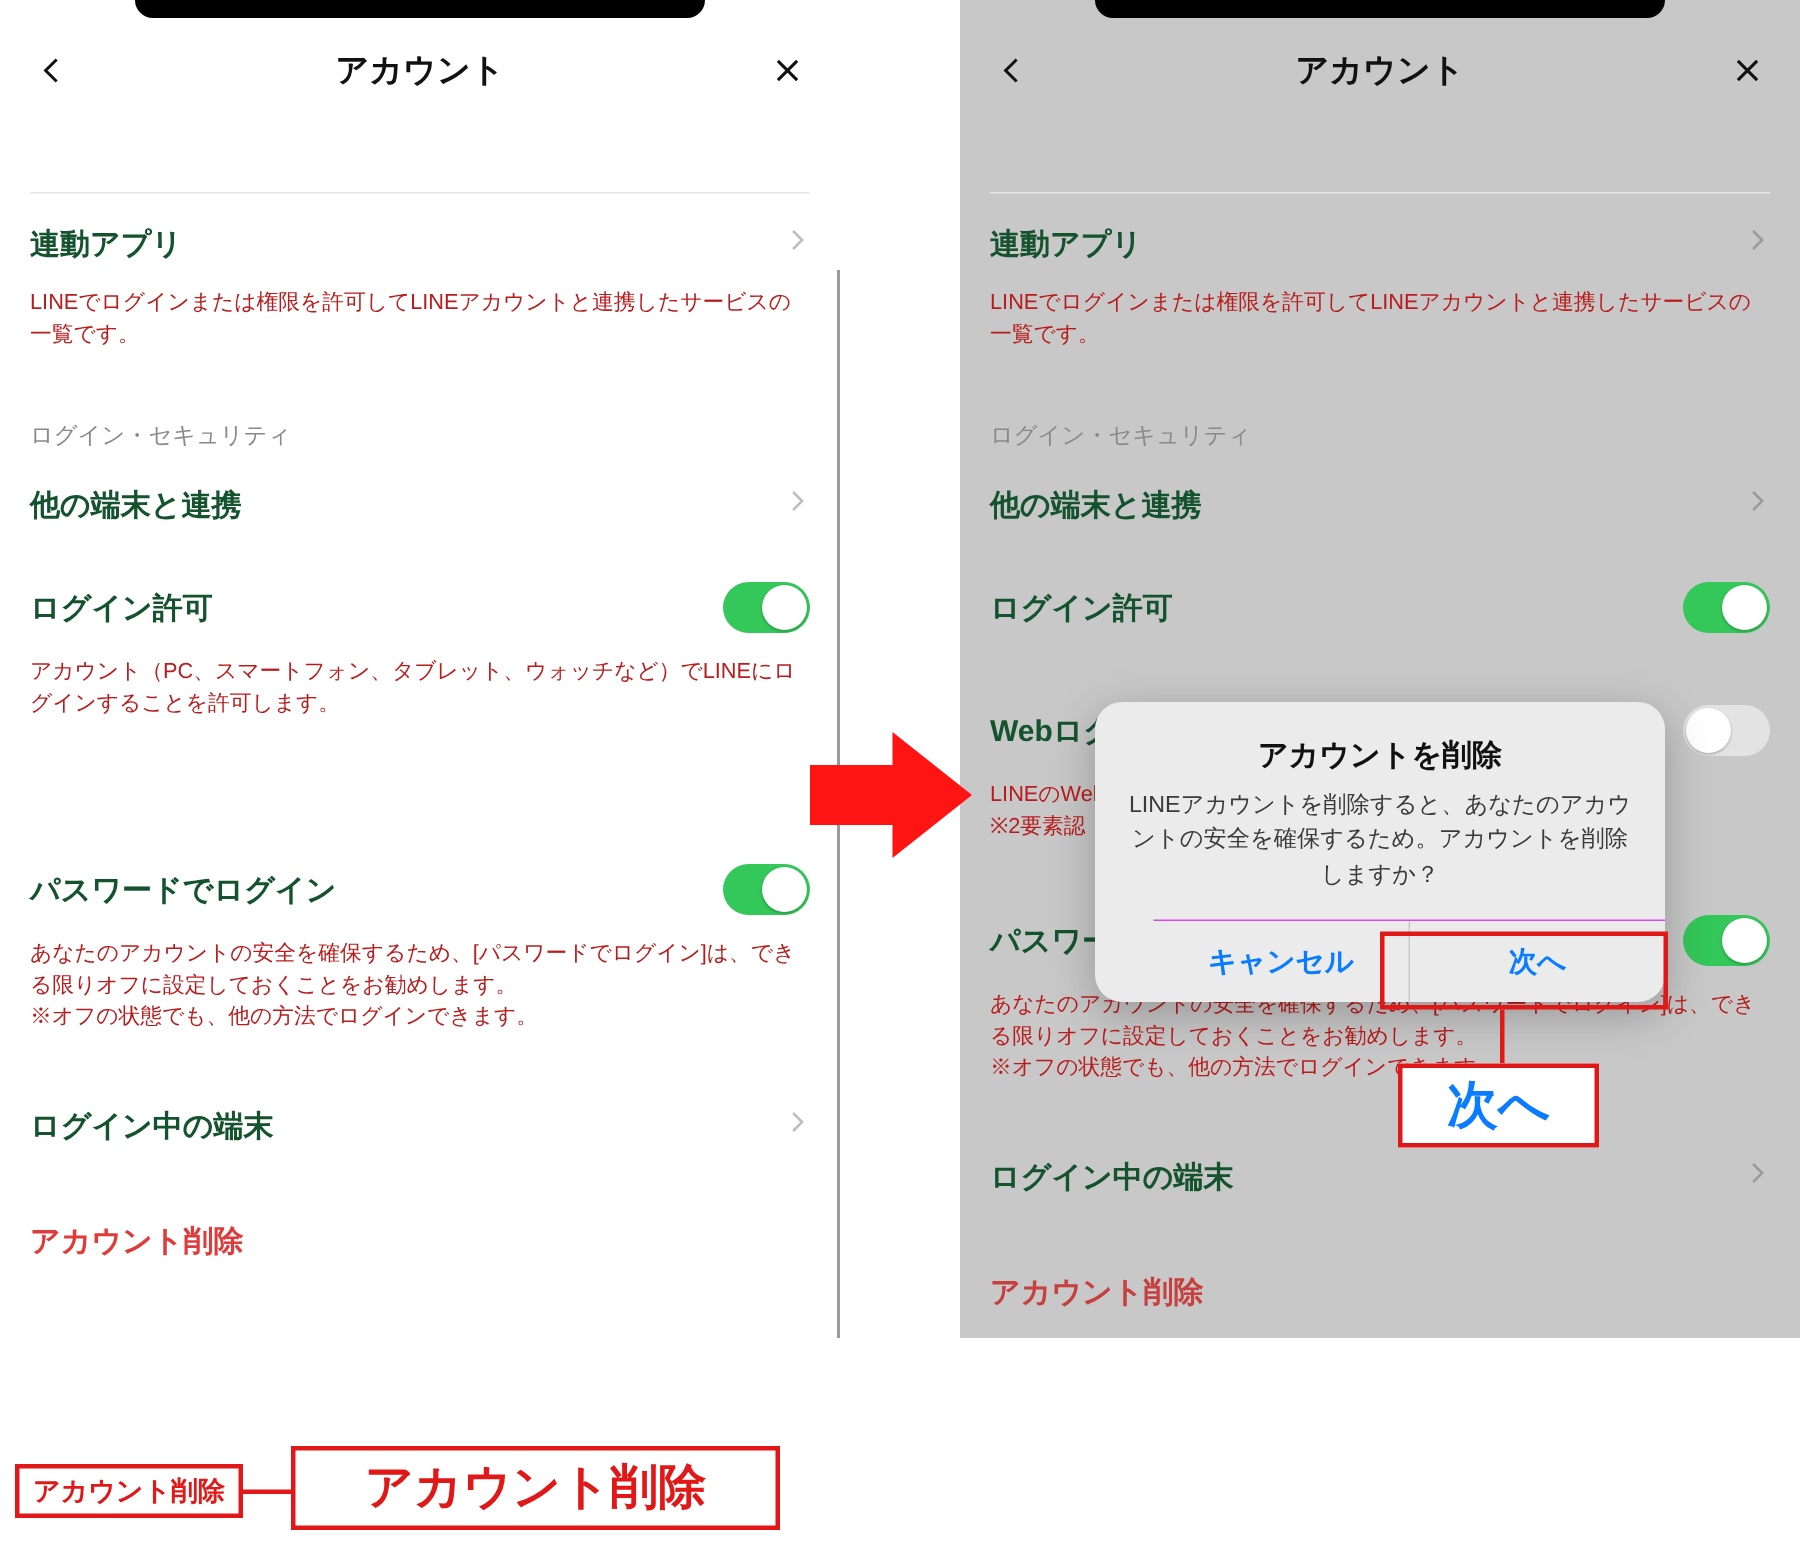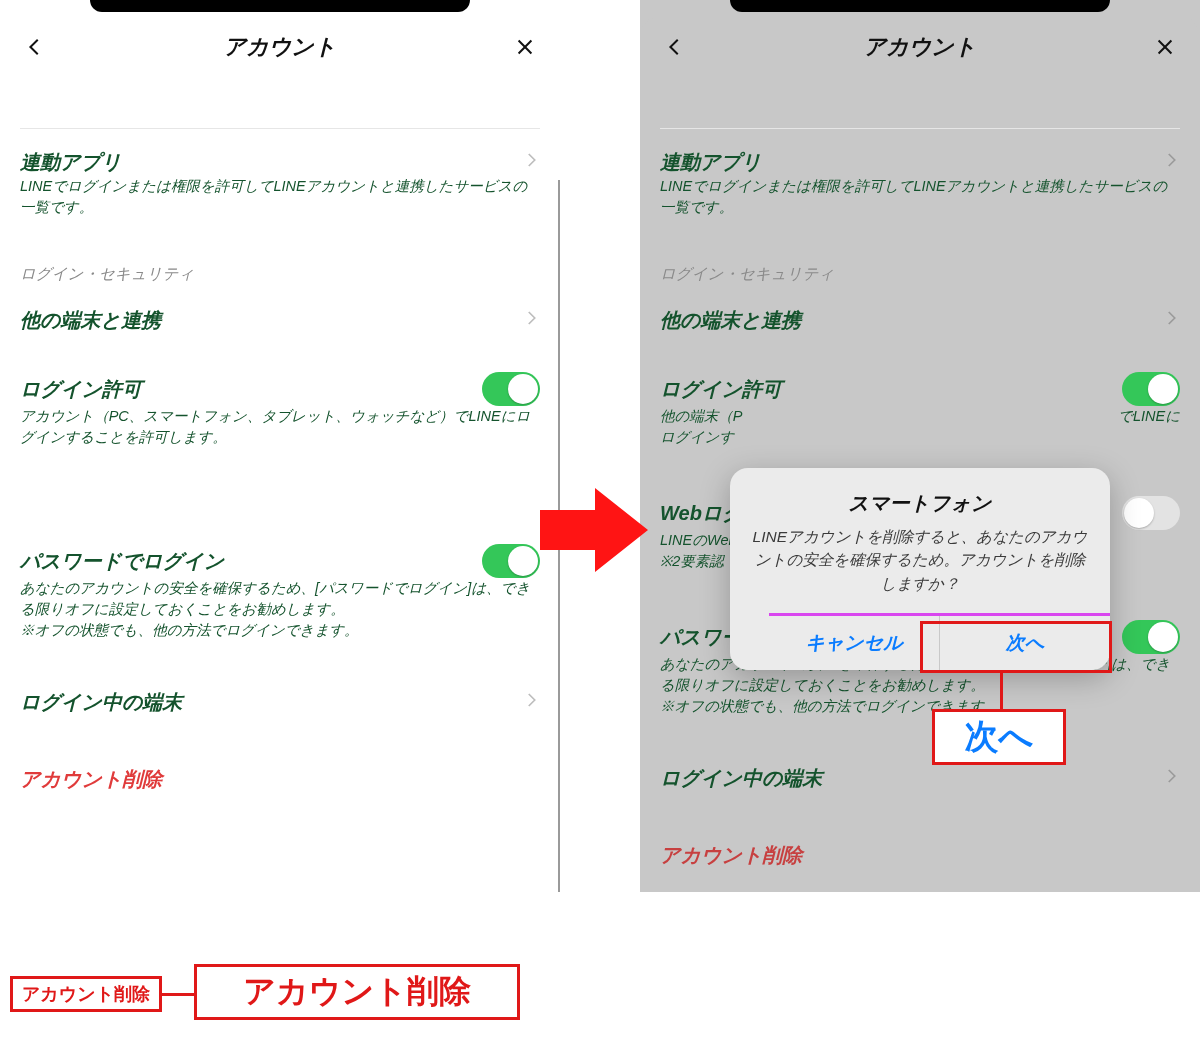--- a/index.html
+++ b/index.html
@@ -16,21 +16,20 @@
     width: 1200px;
     height: 1040px;
     position: relative;
   }
   .phone {
     width: 560px;
     height: 892px;
     position: relative;
     background: #fff;
     flex: 0 0 560px;
-    font-style: italic;
   }
   .phone.right {
     background: #c8c8c8;
   }
   .gap {
     flex: 0 0 80px;
     position: relative;
   }
   .statusbar {
     height: 12px;
@@ -73,23 +72,23 @@
   .row-title {
     font-size: 20px;
     font-weight: 700;
     color: #14532d;
     display: flex;
     align-items: center;
     justify-content: space-between;
   }
   .row-desc {
     font-size: 14.5px;
-    color: #14532d;
+    color: #b91c1c;
     line-height: 1.45;
-    margin-top: 0;
+    margin-top: 16px;
   }
   .row-topline { border-top: 1px solid #e6e6e6; margin-top:16px; padding-top:20px;}
   .group-label {
     font-size: 15.5px;
     color: #8a8a8a;
     margin-top: 40px;
     margin-bottom: 8px;
   }
   .chev { color:#bdbdbd; }
   .toggle {
@@ -132,21 +131,21 @@
   .alert {
     position:absolute; left:50%; transform:translateX(-50%);
     top:450px; width:380px;
     background:#ebebeb; border-radius:18px;
     box-shadow: 0 8px 30px rgba(0,0,0,.25);
     overflow:hidden;
   }
   .alert-body { padding: 22px 22px 18px 22px; text-align:center; }
   .alert-title { font-size:20px; font-weight:700; color:#111; margin-bottom:8px;}
   .alert-msg { font-size:15.5px; color:#3a3a3a; line-height:1.5; }
-  .alert-buttons { display:flex; border-top:3px solid #d946ef;margin-left:39px; }
+  .alert-buttons { display:flex; border-top:1px solid #d946ef;margin-left:39px; }
   .alert-btn {
     flex:1; text-align:center; padding:14px 0; font-size:19px; font-weight:600;
     color:#0a7cff;
   }
   .alert-btn + .alert-btn { border-left:1px solid #c9c9c9; }
   .spacer-lg { height: 28px; }
 </style>
 </head>
 <body>
 
@@ -295,25 +294,20 @@
           </div>
         </div>
 
         <div class="row" style="margin-top:18px">
           <div class="row-title">
             <span>ログイン許可</span>
             <span class="toggle on">
                 <span class="knob"></span>
               </span>
           </div>
-          <div class="row-desc">
-            <span>他の端末（P</span>
-            <span style="float:right">でLINEに</span><br>
-            <span>ログインす</span>
-          </div>
         </div>
 
         <div class="spacer-lg"></div>
 
         <div class="row">
           <div class="row-title">
             <span>Webログ</span>
             <span class="toggle off">
                 <span class="knob"></span>
               </span>
@@ -350,21 +344,21 @@
           </div>
         </div>
 
         <div class="delete-row" style="margin-top:24px">
           <span>アカウント削除</span>
         </div>
       </div>
 
       <div class="alert">
         <div class="alert-body">
-          <div class="alert-title">スマートフォン</div>
+          <div class="alert-title">アカウントを削除</div>
           <div class="alert-msg">LINEアカウントを削除すると、あなたのアカウントの安全を確保するため。アカウントを削除しますか？</div>
         </div>
         <div class="alert-buttons">
           <div class="alert-btn">キャンセル</div>
           <div class="alert-btn">次へ</div>
         </div>
       </div>
 
     </div>
   </div>

